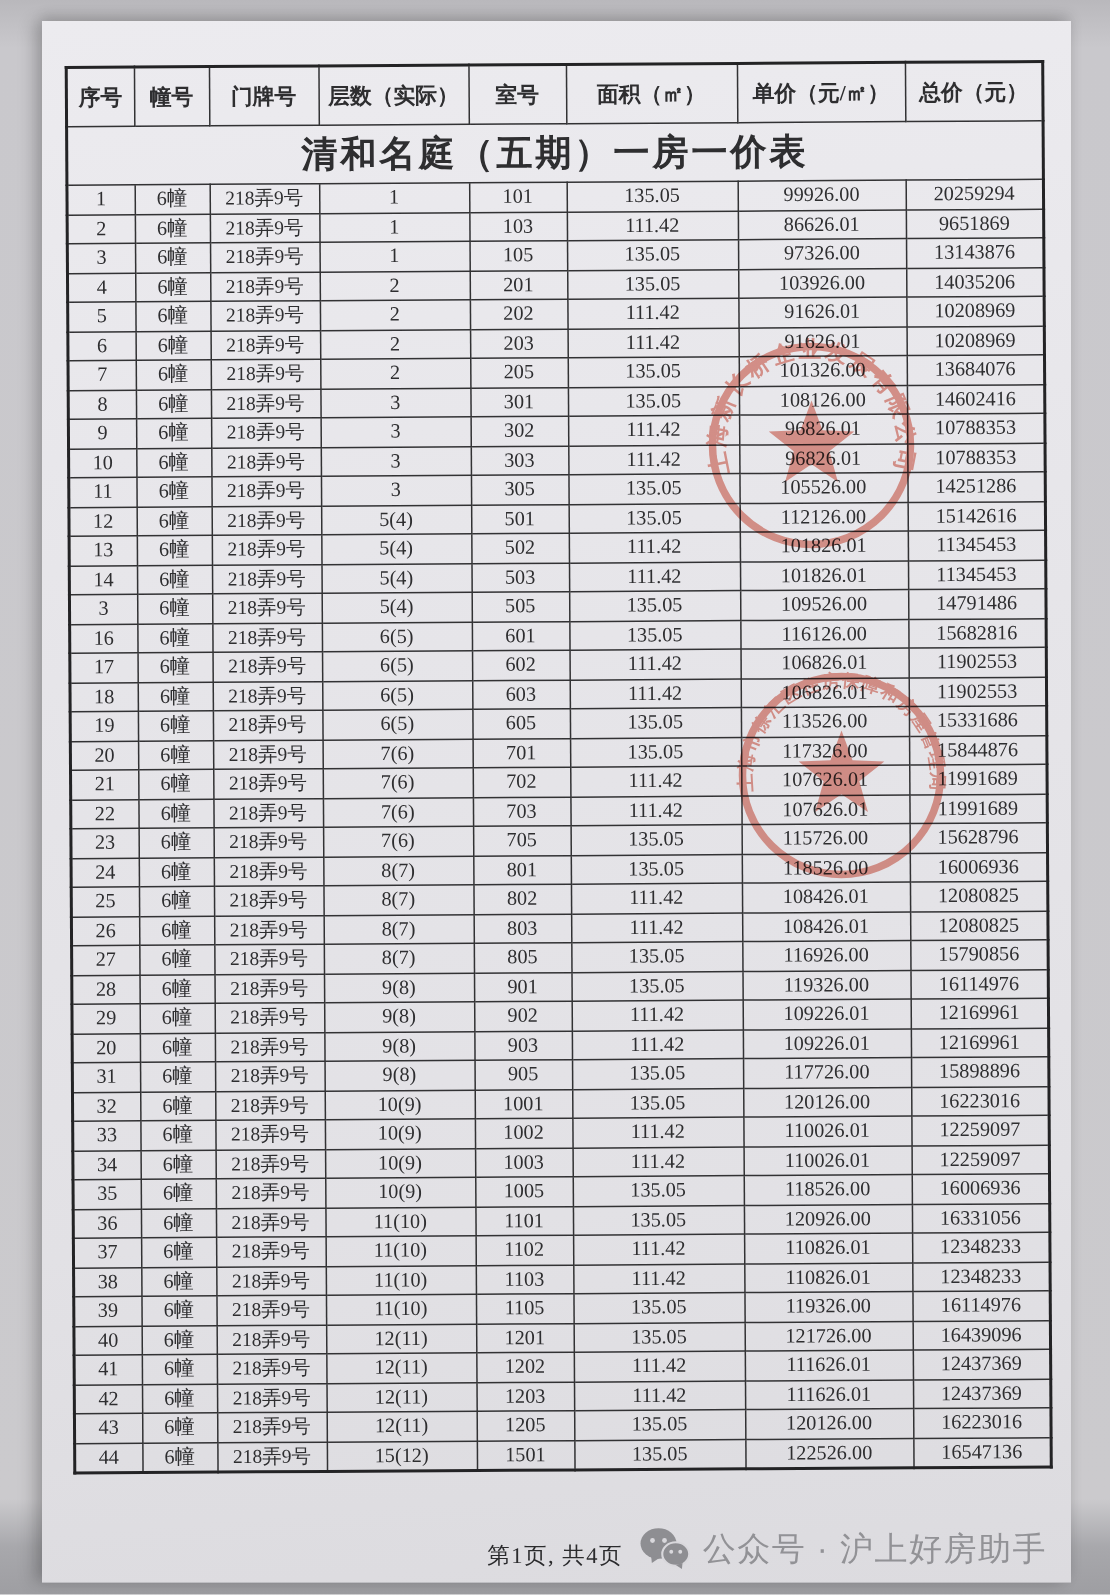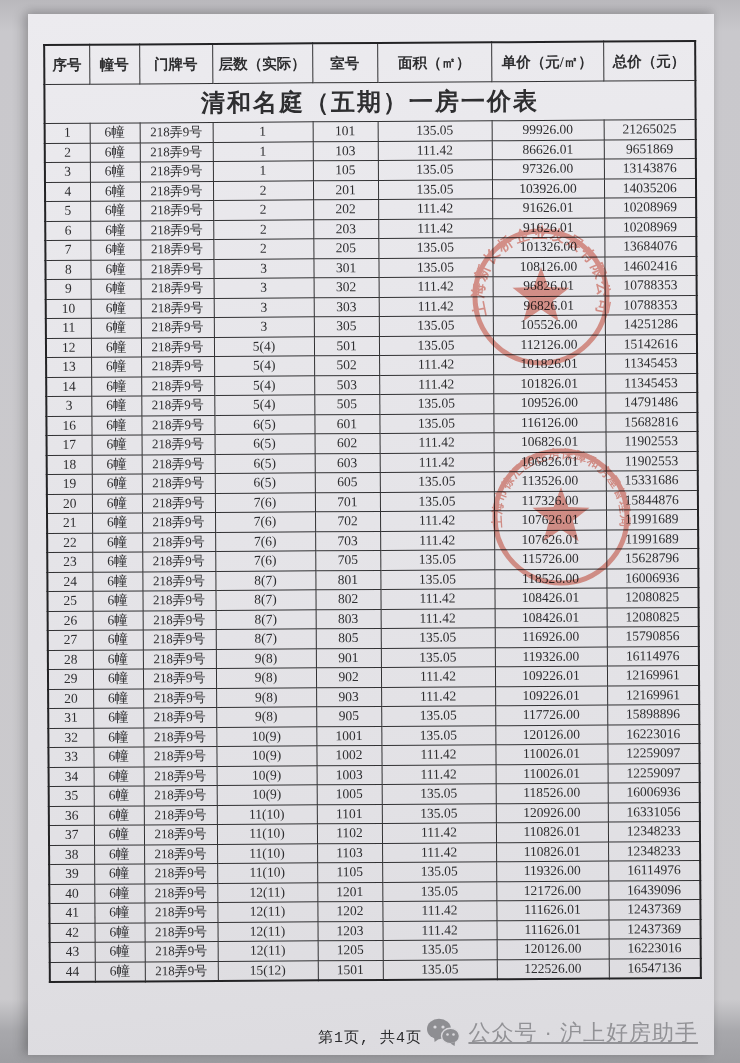--- a/index.html
+++ b/index.html
@@ -25,27 +25,26 @@
     padding:0;text-align:center;vertical-align:middle;
     overflow:hidden;white-space:nowrap;
   }
   .title-row td{height:38px;font-size:24px;font-weight:bold;letter-spacing:2px;}
   thead th{height:38px;font-size:14.5px;font-weight:bold;background:transparent;}
   tbody td{height:18.5px;font-size:13.5px;}
   tbody tr td:nth-child(3){font-size:13px;text-align:center;}
   .footer-page{
     position:absolute;left:0;width:740px;top:1028px;text-align:center;
     font-size:15px;color:#2b2b2d;letter-spacing:1px;
-    font-family:Liberation Mono, monospace;
+    font-family:Liberation Serif, serif;
   }
   .watermark{
     position:absolute;right:42px;top:1018px;display:flex;align-items:flex-start;gap:8px;
     color:#929296;font-size:22px;font-family:"Liberation Sans","DejaVu Sans",sans-serif;
     letter-spacing:1px;
-    text-decoration:underline;
   }
   .seal{position:absolute;opacity:.62;mix-blend-mode:multiply;pointer-events:none;}
   .seal svg{display:block;}
   .seal text{font-family:"Liberation Serif","DejaVu Serif",serif;font-weight:bold;}
 </style>
 </head>
 <body>
 
 <div class="paper">
   <div class="doc">
@@ -79,21 +78,21 @@
       </thead>
       <tbody id="tbody-rows">
           <tr>
             <td>1</td>
             <td>6幢</td>
             <td>218弄9号</td>
             <td>1</td>
             <td>101</td>
             <td>135.05</td>
             <td>99926.00</td>
-            <td>21265025</td>
+            <td>20259294</td>
           </tr>
           <tr>
             <td>2</td>
             <td>6幢</td>
             <td>218弄9号</td>
             <td>1</td>
             <td>103</td>
             <td>111.42</td>
             <td>86626.01</td>
             <td>9651869</td>

